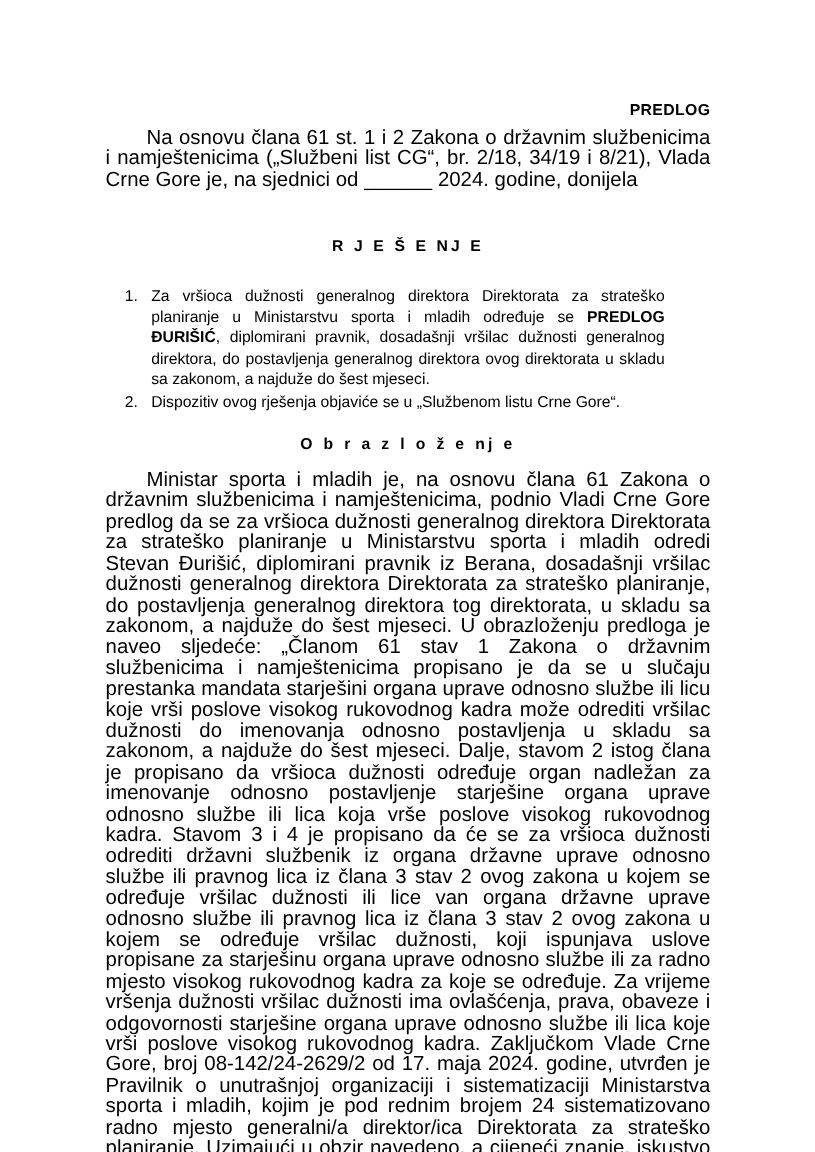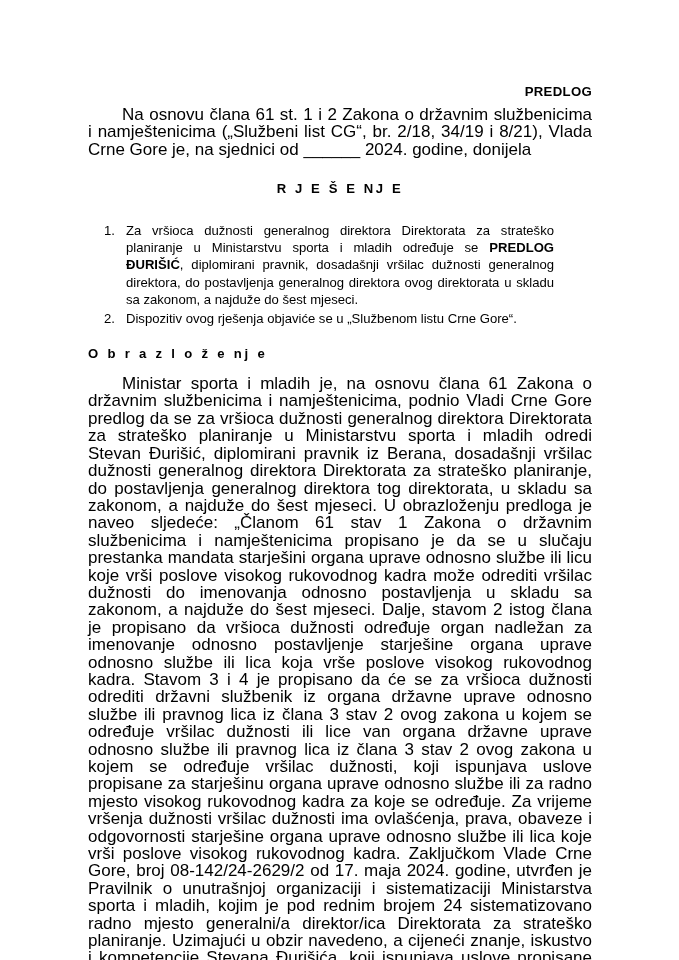--- a/index.html
+++ b/index.html
@@ -55,21 +55,21 @@
   .para.indent {
     text-indent: 34px;
   }
 
   
   .title-block {
     text-align: center;
     font-weight: bold;
     font-size: 13.1px;
     line-height: 17.4px;
-    margin-top: 22px;
+    margin-top: 38px;
   }
   .title-main {
     letter-spacing: 2.6px;
     margin-bottom: 1px;
   }
   .title-sub {
     letter-spacing: 0.05px;
   }
 
   
@@ -97,20 +97,21 @@
     left: 16px;
     top: 0;
     width: 16px;
     text-align: left;
     font-weight: normal;
   }
   .nm { font-weight: bold; }
 
   
   .reason-head {
+    text-align: center;
     font-weight: bold;
     font-size: 13.1px;
     letter-spacing: 2.8px;
     margin-top: 19px;
     margin-bottom: 14px;
   }
 </style>
 </head>
 <body>
 

